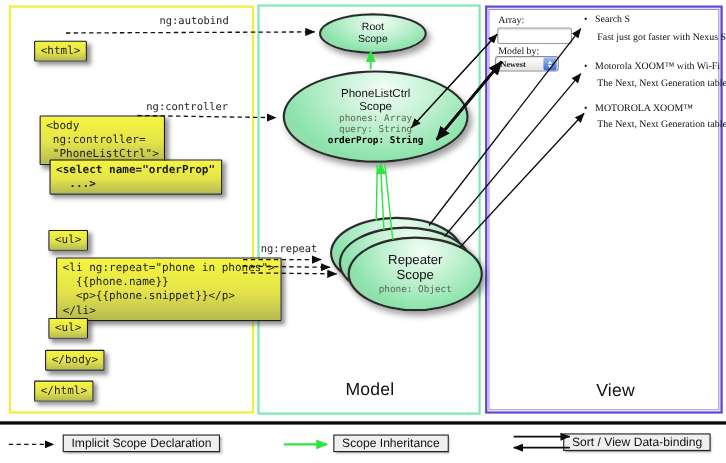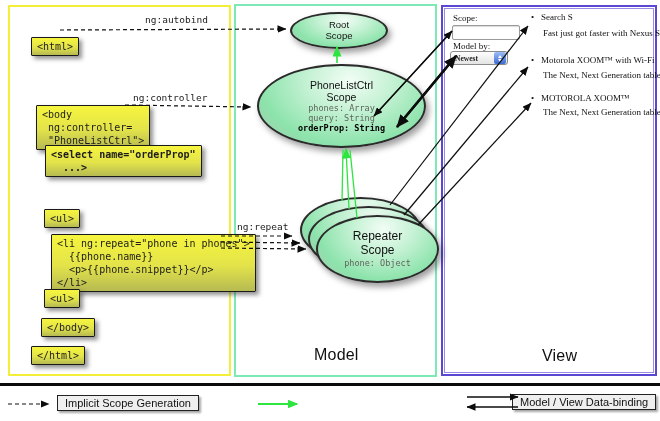--- a/index.html
+++ b/index.html
@@ -104,43 +104,44 @@
   </div>
 
   <div class="ellipse" style="left:300px;top:197px;width:117px;height:62px;"></div>
   <div class="ellipse" style="left:308px;top:206px;width:117px;height:62px;"></div>
   <div class="ellipse" style="left:316px;top:215px;width:119px;height:64px;">
     <div class="scope-title" style="font-size:12px;">Repeater
 Scope</div>
     <div class="scope-prop">phone: Object</div>
   </div>
 
-  <div class="view-text" style="left:453px;top:13px;">Scope:</div>
+  <div class="view-text" style="left:453px;top:13px;">Array:</div>
   <input class="search-input" style="">
   <div class="view-text" style="left:453px;top:41px;">Model by:</div>
   <div class="sort-dd">
     <span class="dd-label">Newest</span>
     <span class="dd-stepper">
         <span class="tri-up"></span>
         <span class="tri-down"></span>
       </span>
   </div>
 
   <div class="list-row" style="left:531px;top:12px;"><span class="bullet">•</span><span>Search S</span></div>
   <div class="list-desc" style="left:543px;top:28px;">Fast just got faster with Nexus S.</div>
 
   <div class="list-row" style="left:531px;top:55px;"><span class="bullet">•</span><span>Motorola XOOM™ with Wi-Fi</span></div>
   <div class="list-desc" style="left:543px;top:70px;">The Next, Next Generation tablet.</div>
 
   <div class="list-row" style="left:531px;top:93px;"><span class="bullet">•</span><span>MOTOROLA XOOM™</span></div>
   <div class="list-desc" style="left:543px;top:107px;">The Next, Next Generation tablet.</div>
 
   <div class="separator"></div>
-  <div class="legend-box" style="left:57px;top:395px;">Implicit Scope Generation</div>
-  <div class="legend-box" style="left:512px;top:394px;">Model / View Data-binding</div>
+  <div class="legend-box" style="left:57px;top:395px;">Implicit Scope Declaration</div>
+  <div class="legend-box" style="left:303px;top:395px;">Scope Inheritance</div>
+  <div class="legend-box" style="left:512px;top:394px;">Sort / View Data-binding</div>
 
   <svg class="arrows" viewBox="0 0 660 421" xmlns="http://www.w3.org/2000/svg">
     <defs>
       <marker id="ah" markerUnits="userSpaceOnUse" markerWidth="9" markerHeight="7.5" refX="8.5" refY="3.75" orient="auto">
         <path d="M0,0 L9,3.75 L0,7.5 z" fill="#0c0c0c"></path>
       </marker>
       <marker id="ahb" markerUnits="userSpaceOnUse" markerWidth="13" markerHeight="11" refX="12" refY="5.5" orient="auto">
         <path d="M0,0 L13,5.5 L0,11 z" fill="#0c0c0c"></path>
       </marker>
       <marker id="ahg" markerUnits="userSpaceOnUse" markerWidth="11" markerHeight="9" refX="9.5" refY="4.5" orient="auto">

